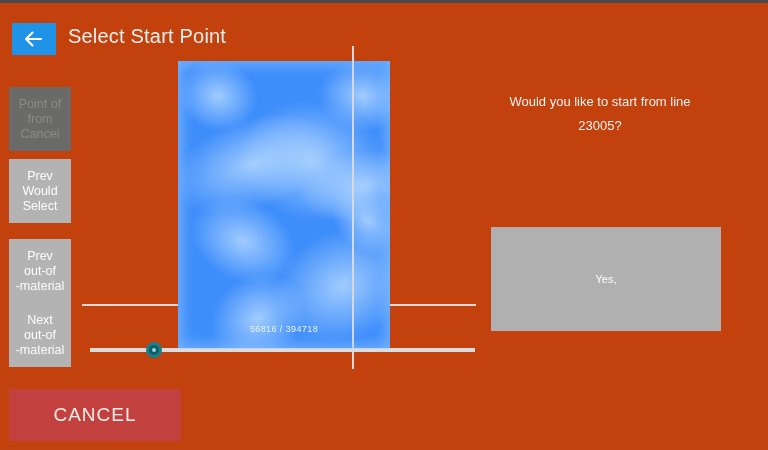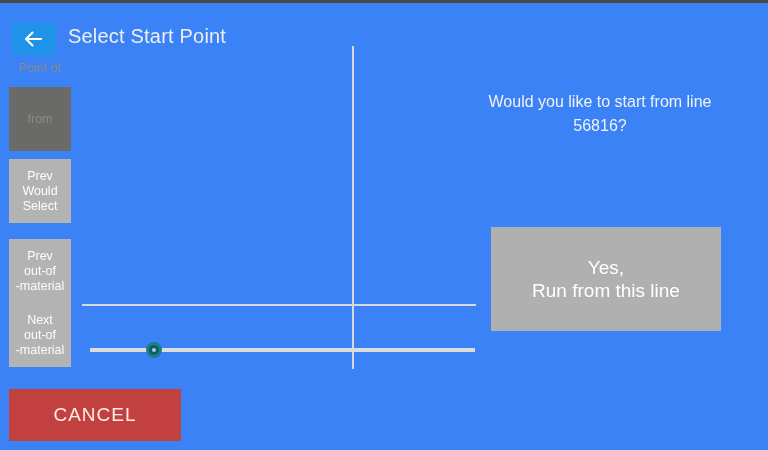--- a/index.html
+++ b/index.html
@@ -5,21 +5,21 @@
 <style>
   html, body {
     margin: 0;
     padding: 0;
     background: #3a3a3a;
   }
   #app {
     position: relative;
     width: 768px;
     height: 450px;
-    background: #3b82f6;
+    background: #c2410c;
     overflow: hidden;
     font-family: "Liberation Sans", sans-serif;
     border-top: 3px solid #4a4a4a;
     box-sizing: border-box;
     -webkit-font-smoothing: antialiased;
   }
 
   
   #back-button {
     position: absolute;
@@ -66,21 +66,20 @@
     font-family: "Liberation Sans", sans-serif;
   }
   .side-btn.enabled {
     background: #b3b3b3;
     color: #fdfdfd;
   }
   .side-btn.disabled {
     background: #6a6a69;
     color: #8a8a89;
     cursor: default;
-    gap: 36px;
   }
   #side-btn-point-of-last-cancel { top: 84px; }
   #side-btn-enter-line-number    { top: 156px; }
   #side-btn-prev-out-of-material { top: 228px; margin-top: 8px; }
   #side-btn-next-out-of-material { top: 300px; }
   .side-btn span { display: block; }
 
   
   #cancel-button {
     position: absolute;
@@ -191,32 +190,32 @@
     background: #9fd3da;
   }
 
   
   #prompt-text {
     position: absolute;
     left: 452px;
     top: 87px;
     width: 296px;
     text-align: center;
-    font-size: 16px;
+    font-size: 13px;
     line-height: 24px;
     color: #f2f2f2;
   }
   #yes-button, #no-button {
     position: absolute;
     left: 491px;
     width: 230px;
     border: none;
     cursor: pointer;
     font-family: "Liberation Sans", sans-serif;
-    font-size: 19px;
+    font-size: 11px;
     line-height: 23px;
     text-align: center;
   }
   #yes-button {
     top: 224px;
     height: 104px;
     background: #b0b0b0;
     color: #ffffff;
   }
   #no-button {
@@ -263,31 +262,42 @@
   <button class="side-btn enabled" id="side-btn-next-out-of-material">
     <span>Next</span>
     <span>out-of</span>
     <span>-material</span>
   </button>
 
   <button id="cancel-button">CANCEL</button>
 
   <div id="crosshair-horizontal"></div>
 
+  <div id="preview-area">
+    <div class="blob b8"></div>
+    <div class="blob b1"></div>
+    <div class="blob b2"></div>
+    <div class="blob b6"></div>
+    <div class="blob b3"></div>
+    <div class="blob b9"></div>
+    <div class="blob b4"></div>
+    <div class="blob b5"></div>
+    <div class="blob b7"></div>
+    <div id="line-counter">56816 / 394718</div>
+  </div>
 
   <div id="crosshair-vertical"></div>
 
   <div id="slider-track"></div>
   <div id="slider-thumb"></div>
 
   <div id="prompt-text">
     <span>Would you like to start from line</span>
     <br>
-    <span>56816?</span>
+    <span>23005?</span>
   </div>
 
   <button id="yes-button">
     <span class="btn-line">Yes,</span>
-    <span class="btn-line">Run from this line</span>
   </button>
 
 
 </div>
 
 </body></html>

